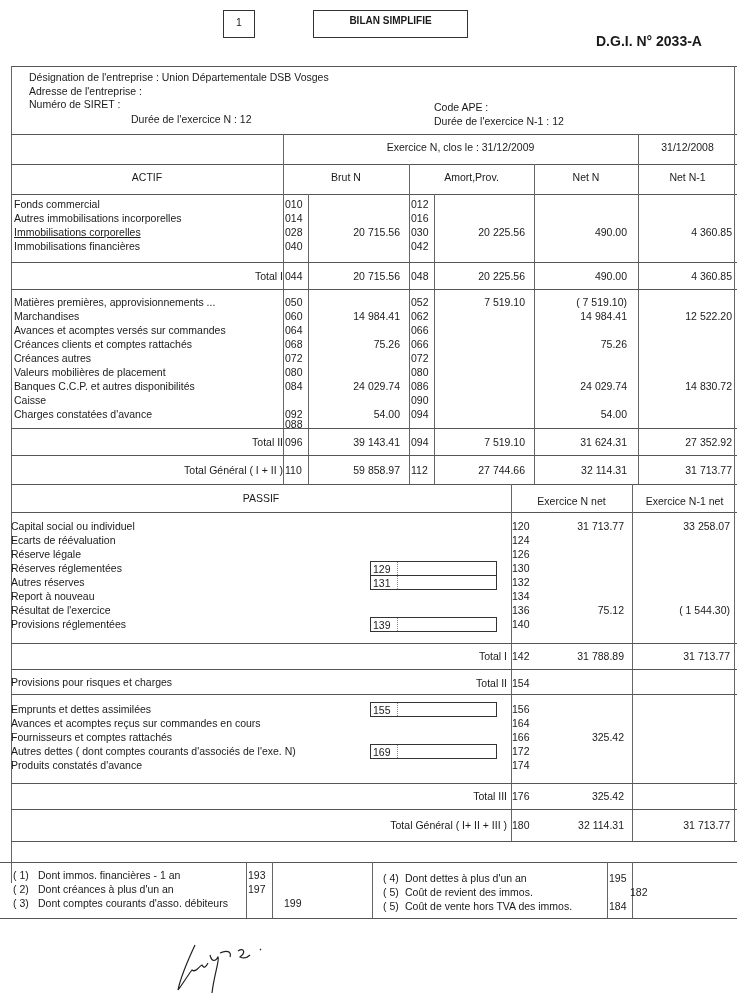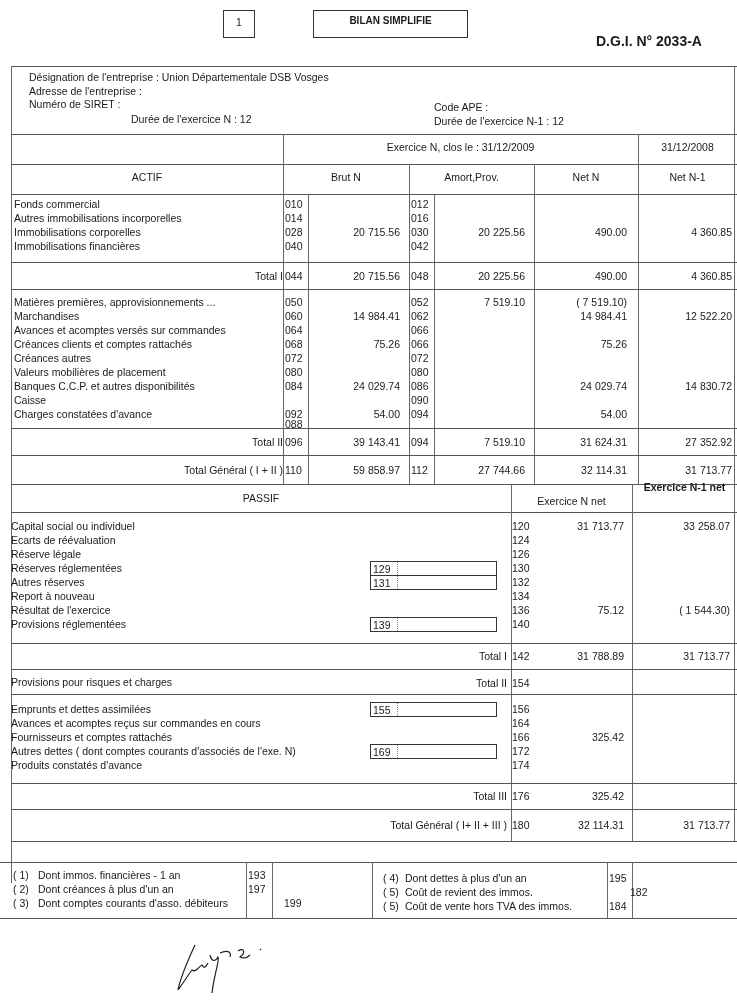--- a/index.html
+++ b/index.html
@@ -70,21 +70,21 @@
     <div class="abs" style="left:0;top:0;">
       <div class="lbl" style="left:14px;top:212px;">Autres immobilisations incorporelles</div>
       <div class="code" style="left:285px;top:212px;">014</div>
       <div class="num" style="left:308px;top:212px;width:92px;"></div>
       <div class="code" style="left:411px;top:212px;">016</div>
       <div class="num" style="left:434px;top:212px;width:91px;"></div>
       <div class="num" style="left:534px;top:212px;width:93px;"></div>
       <div class="num" style="left:638px;top:212px;width:94px;"></div>
     </div>
     <div class="abs" style="left:0;top:0;">
-      <div class="lbl" style="left:14px;top:226px;">Immobilisations corporelles</div>
+      <div class="lbl" style="left:14px;top:226px;text-decoration:underline;">Immobilisations corporelles</div>
       <div class="code" style="left:285px;top:226px;">028</div>
       <div class="num" style="left:308px;top:226px;width:92px;">20 715.56</div>
       <div class="code" style="left:411px;top:226px;">030</div>
       <div class="num" style="left:434px;top:226px;width:91px;">20 225.56</div>
       <div class="num" style="left:534px;top:226px;width:93px;">490.00</div>
       <div class="num" style="left:638px;top:226px;width:94px;">4 360.85</div>
     </div>
     <div class="abs" style="left:0;top:0;">
       <div class="lbl" style="left:14px;top:240px;">Immobilisations financières</div>
       <div class="code" style="left:285px;top:240px;">040</div>
@@ -210,21 +210,21 @@
       <div class="code" style="left:411px;top:464px;">112</div>
       <div class="num" style="left:434px;top:464px;width:91px;">27 744.66</div>
       <div class="num" style="left:534px;top:464px;width:93px;">32 114.31</div>
       <div class="num" style="left:638px;top:464px;width:94px;">31 713.77</div>
     </div>
   </div>
 
 <div class="hl" style="left:11px;top:512px;width:726px;"></div>
 <div class="abs c" style="left:11px;top:492px;width:500px;">PASSIF</div>
 <div class="abs c" style="left:511px;top:495px;width:121px;">Exercice N net</div>
-<div class="abs c" style="left:632px;top:481px;width:105px;font-weight:bold;">Exercice N-1 net</div>
+<div class="abs c" style="left:632px;top:495px;width:105px;">Exercice N-1 net</div>
 <div class="vl" style="left:511px;top:484px;height:357px;"></div>
 <div class="vl" style="left:632px;top:484px;height:357px;"></div>
 <div class="vl" style="left:734px;top:66px;height:775px;"></div>
 
 <div id="passif-g1">
     <div class="abs" style="left:0;top:0;">
       <div class="lbl" style="left:11px;top:520px;">Capital social ou individuel</div>
       <div class="code" style="left:512px;top:520px;">120</div>
       <div class="num" style="left:532px;top:520px;width:92px;">31 713.77</div>
       <div class="num" style="left:632px;top:520px;width:98px;">33 258.07</div>

